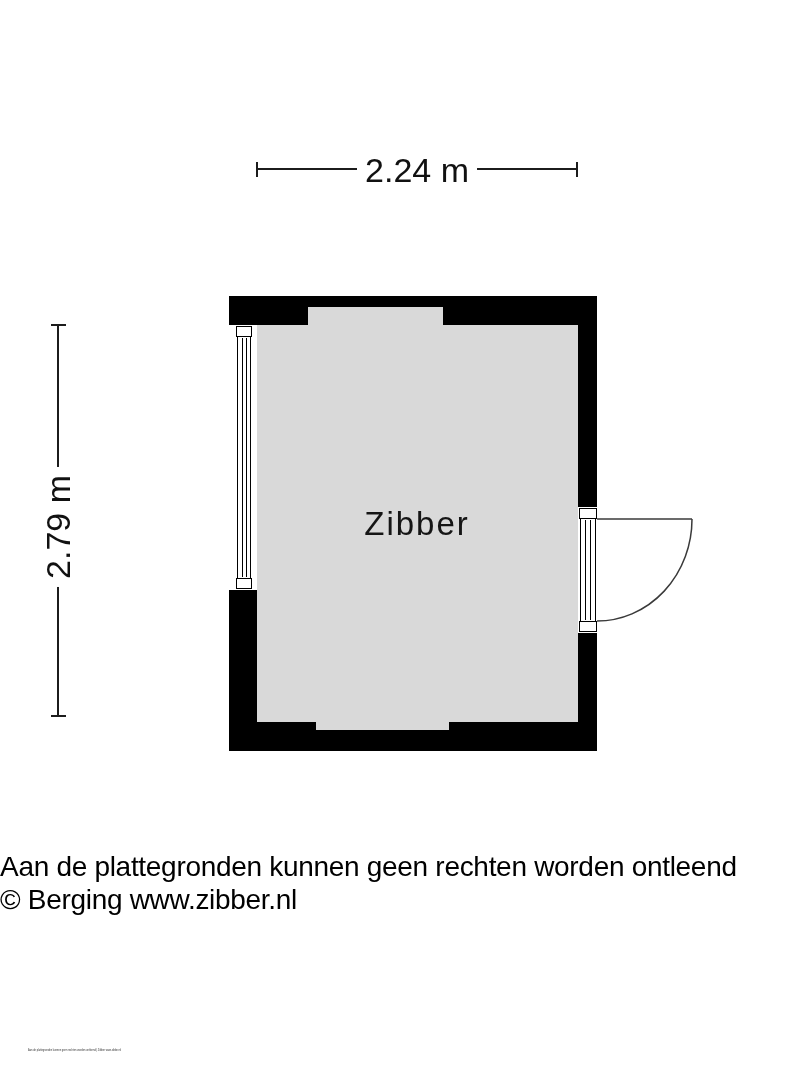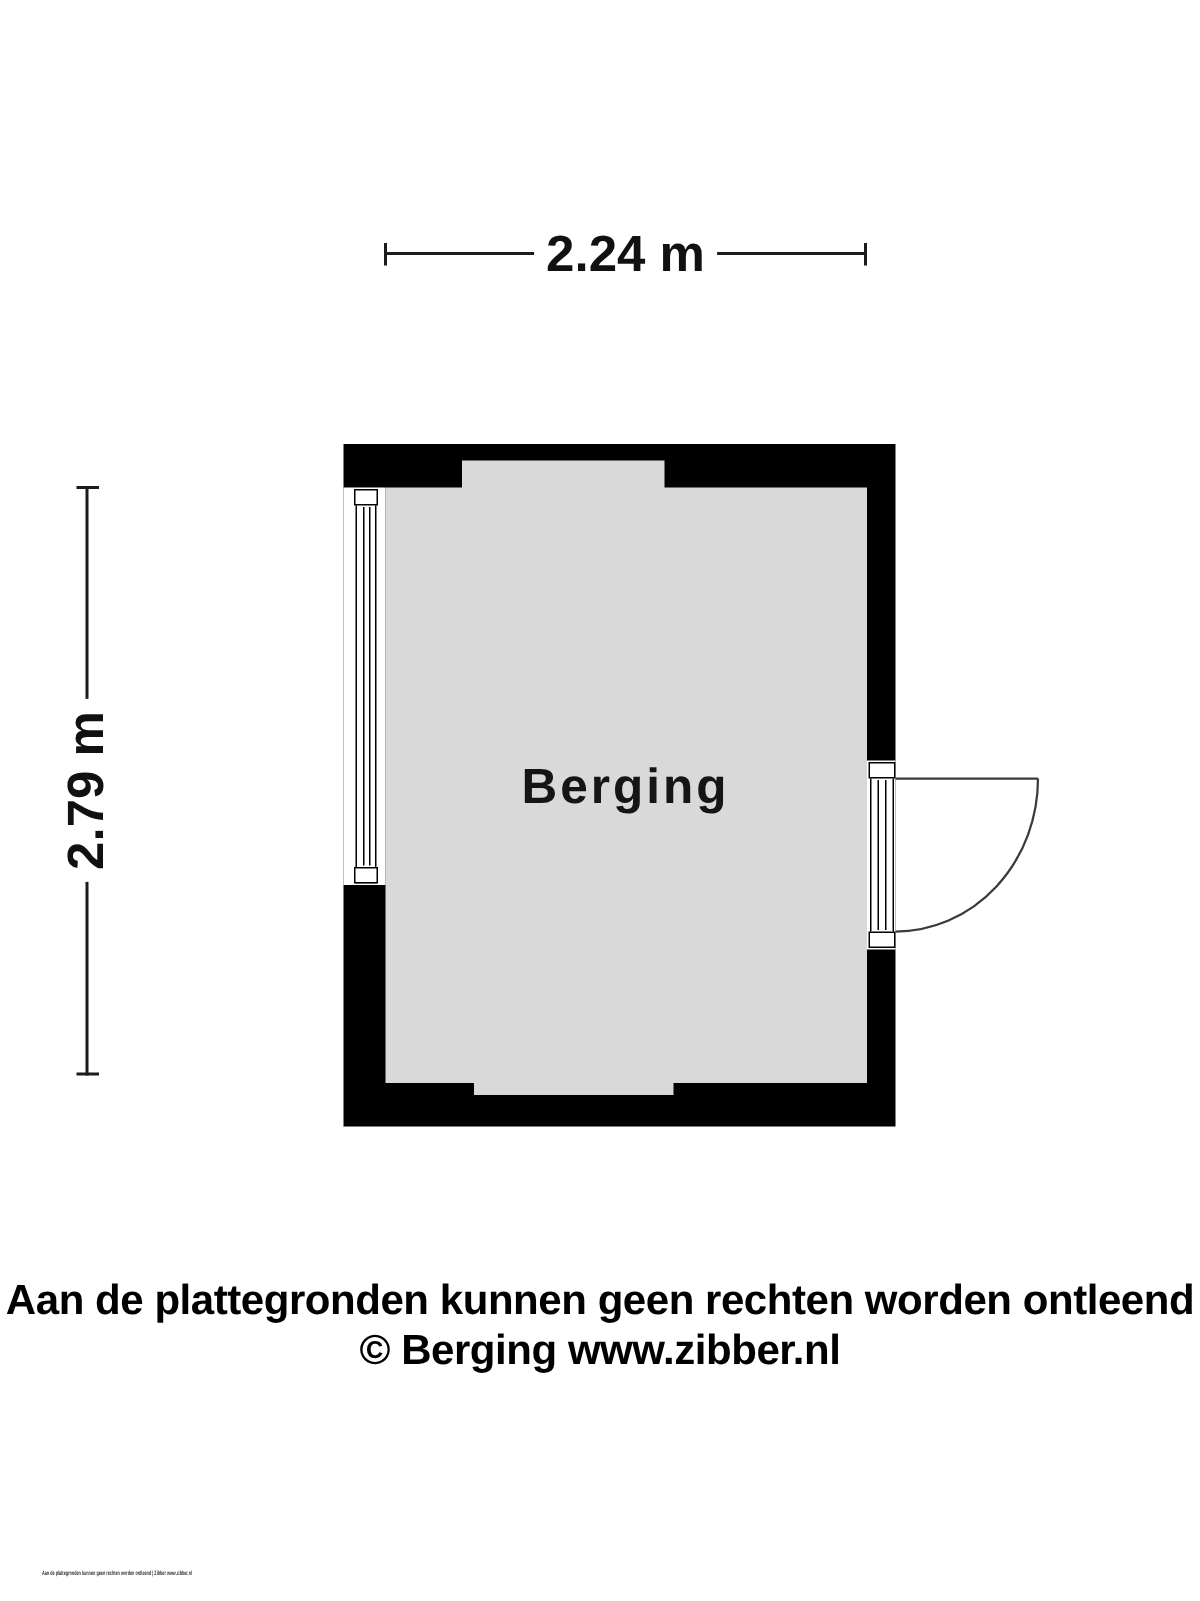--- a/index.html
+++ b/index.html
@@ -7,21 +7,20 @@
     --c-floor:#d9d9d9;
     --c-background:#ffffff;
     --c-stroke:#3a3a3a;
   }
   html,body{margin:0;padding:0;background:var(--c-background);}
   .canvas{
     position:relative;width:800px;height:1067px;overflow:hidden;
     background:var(--c-background);
     font-family:"Liberation Sans", sans-serif;
     color:#111;
-    font-weight:bold;
   }
   .dline{position:absolute;background:#1c1c1c;}
   .dim-label{
     position:absolute;transform:translate(-50%,-50%);
     font-size:34px;color:#111;white-space:nowrap;background:var(--c-background);
     padding:0 8px;
   }
   .dim-label.vert{transform:translate(-50%,-50%) rotate(-90deg);}
   .wallblock{position:absolute;background:var(--c-wall);}
   .floor{position:absolute;background:var(--c-floor);}
@@ -29,21 +28,21 @@
   .frame{
     position:absolute;background:#ffffff;border:1px solid #000;
     box-sizing:border-box;
   }
   .vline{position:absolute;width:1px;background:#000;}
   .room-label{
     position:absolute;transform:translate(-50%,-50%);
     font-size:33px;letter-spacing:2px;color:#151515;white-space:nowrap;
   }
   .footer-line{
-    position:absolute;left:0;width:800px;text-align:center;
+    position:absolute;left:0;width:800px;text-align:left;
     color:#000;white-space:nowrap;
   }
   .disclaimer{font-size:28px;letter-spacing:-0.3px;}
   .credit{font-size:28px;letter-spacing:-0.3px;}
   .micro{
     position:absolute;font-size:7px;color:#333;white-space:nowrap;
     transform:scale(0.36,0.6);transform-origin:left top;
   }
   svg{position:absolute;overflow:visible;}
 </style>
@@ -89,20 +88,20 @@
       <div class="vline" style="left:4px;top:11px;bottom:11px"></div>
       <div class="vline" style="left:9px;top:11px;bottom:11px"></div>
     </div>
     <div class="frame" style="left:579px;top:508px;width:18px;height:11px"></div>
     <div class="frame" style="left:579px;top:621px;width:18px;height:11px"></div>
     <svg style="left:560px;top:490px" width="150" height="160" viewBox="0 0 150 160">
       <path d="M37,29 H132" stroke="#3a3a3a" stroke-width="1.5" fill="none"></path>
       <path d="M132,29 A95,102 0 0 1 37,131" stroke="#3a3a3a" stroke-width="1.5" fill="none"></path>
     </svg>
 
-    <div class="room-label" style="left:417px;top:524px">Berging</div>
+    <div class="room-label" style="left:417px;top:524px">Zibber</div>
   </div>
 
   <div class="footer-line disclaimer" style="top:851px">Aan de plattegronden kunnen geen rechten worden ontleend</div>
   <div class="footer-line credit" style="top:884px">© Berging www.zibber.nl</div>
   <div class="micro" style="left:28px;top:1047px">Aan de plattegronden kunnen geen rechten worden ontleend | Zibber www.zibber.nl</div>
 
 </div>
 
 </body></html>

